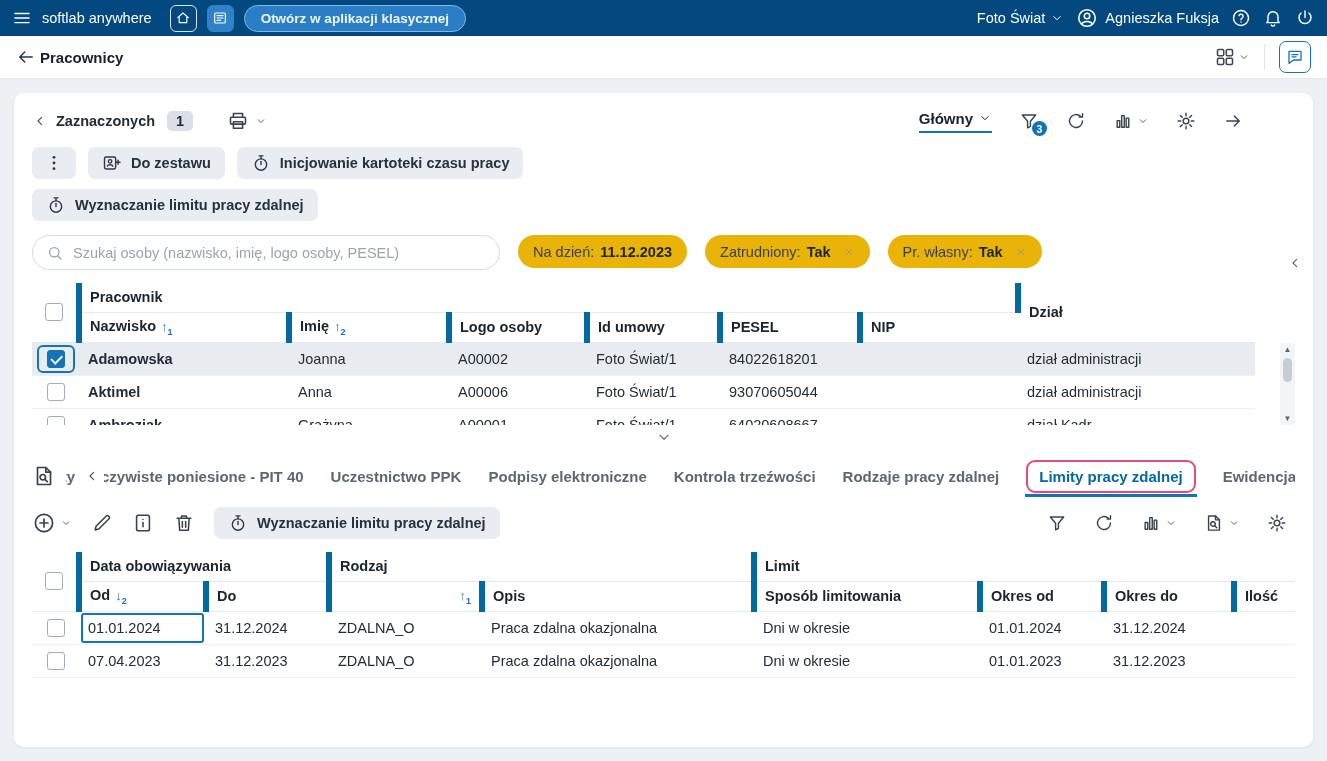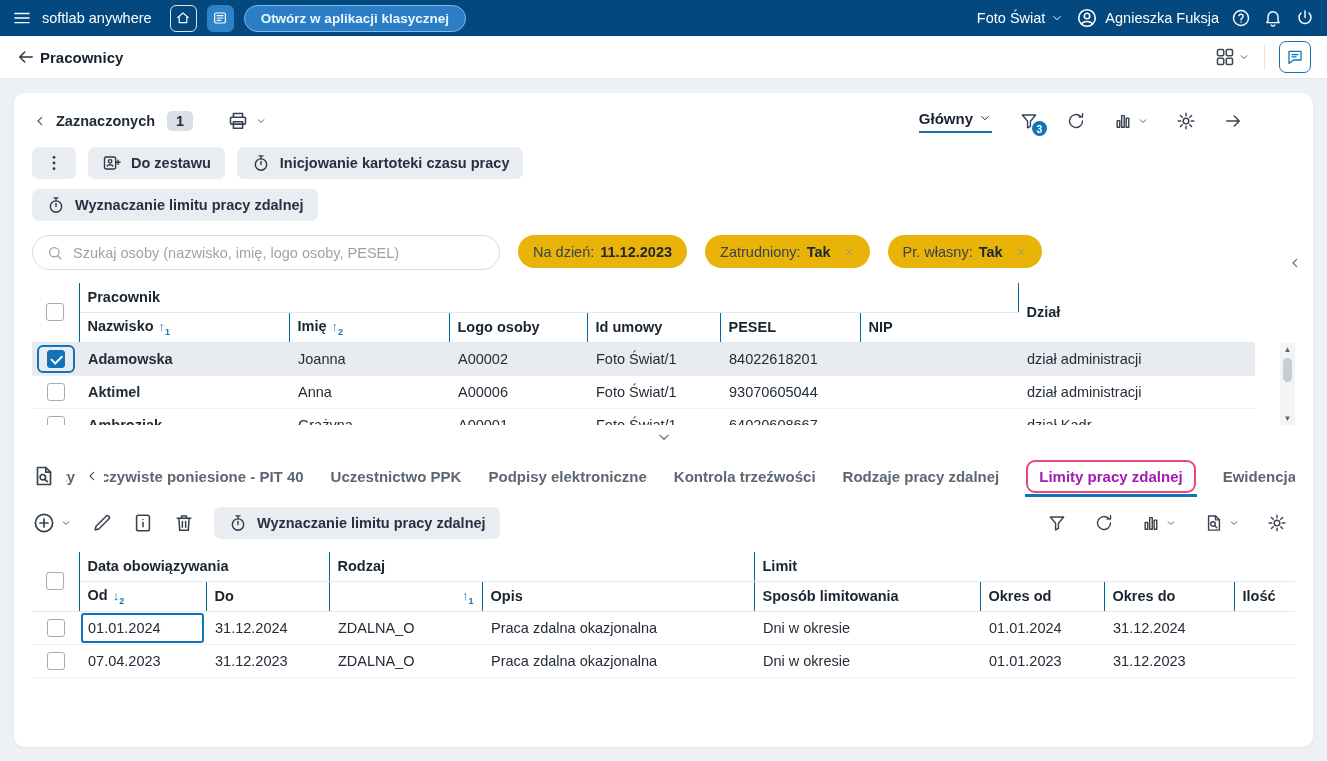--- a/index.html
+++ b/index.html
@@ -53,21 +53,21 @@
   .filterrow{display:flex;gap:18px;margin-top:14px}
   .search-box{display:flex;align-items:center;gap:9px;border:1px solid #d7dce3;border-radius:18px;height:35px;width:468px;padding:0 13px;color:#9aa4af;background:#fff}
   .search-box input{border:none;outline:none;flex:1;font:inherit;color:#222d39;background:transparent}
   .search-box input::placeholder{color:#9aa4af}
   .chip{display:flex;align-items:center;gap:6px;background:#eab308;border-radius:17px;height:33px;padding:0 15px;color:#39434e;white-space:nowrap}
   .chip b{color:#1c2630}
   .chip .x{color:#8a949e;margin-left:6px}
 
   
   table.grid{border-collapse:collapse;table-layout:fixed;font-size:14.5px}
-  table.grid th{font-weight:700;text-align:left;padding:0 8px;border-right:1px solid #0369a1;border-bottom:1px solid #e3eaf2;white-space:nowrap;color:#1b2530;overflow:hidden}
+  table.grid th{font-weight:700;text-align:left;padding:0 8px;border-right:6px solid #0369a1;border-bottom:1px solid #e3eaf2;white-space:nowrap;color:#1b2530;overflow:hidden}
   table.grid th:last-child{border-right:none}
   table.grid td{height:33px;padding:0 9px;border-bottom:1px solid #eef0f3;white-space:nowrap;color:#232d38;overflow:hidden}
   tr.grouphead th{height:29px}
   tr.colhead th{height:30px}
   tr.datarow.selected td{background:#e8ebef}
   td.namelink{color:#1173b5;font-weight:600;cursor:pointer}
   .sort{color:#1273b8;font-weight:600;font-size:13px;margin-left:5px}
   .sort sub{font-size:9px}
   .cb{display:inline-block;width:18px;height:18px;border:1.5px solid #a3adb8;border-radius:3px;background:#fff;position:relative;vertical-align:middle;cursor:pointer}
   .cb.checked{background:#1273b8;border-color:#1273b8}
@@ -83,21 +83,21 @@
   td.tfocus::after{content:"";position:absolute;inset:1px 2px;border:2px solid #1273b8;border-radius:3px;pointer-events:none}
 
   .collapse{display:flex;justify-content:center;padding:3px 0;color:#6a7480}
 
   
   .tabs-row{display:flex;align-items:center;position:relative;height:50px;margin-top:2px}
   .doczoom{color:#39434f}
   .tabs-strip{display:flex;align-items:center;gap:27px;overflow:hidden;margin-left:10px;flex:1;white-space:nowrap;height:50px}
   .tab{font-weight:600;color:#5d6773;font-size:15px;flex:0 0 auto;position:relative}
   .tab.clip-first{margin-left:-40px}
-  .tab.active{color:#a21caf;font-weight:700;border:2.5px solid #e8487e;border-radius:9px;padding:6px 11px;background:#fff}
+  .tab.active{color:#0369a1;font-weight:700;border:2.5px solid #e8487e;border-radius:9px;padding:6px 11px;background:#fff}
   .tab.active::after{content:"";position:absolute;left:-3px;right:-3px;bottom:-6px;height:3px;background:#1273b8}
   .tabs-left{position:absolute;left:48px;top:50%;transform:translateY(-50%);background:#fff;padding:2px 4px;color:#4a545f;z-index:2}
 
   
   .dtoolbar{display:flex;align-items:center;margin-top:6px;gap:19px;color:#39434f}
   .addgrp{display:flex;align-items:center;gap:4px}
   .d-right{margin-left:auto;display:flex;align-items:center;gap:27px;margin-right:8px}
   .withchev{display:flex;align-items:center;gap:4px}
 
   .t2wrap{margin-top:13px}

